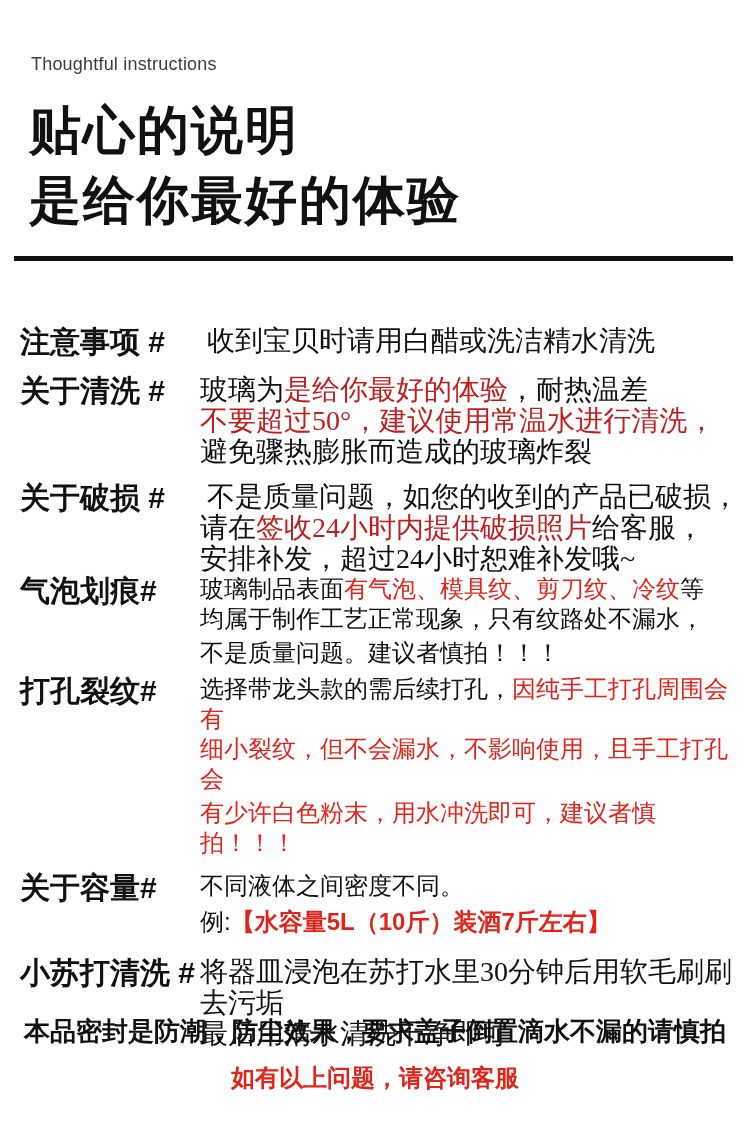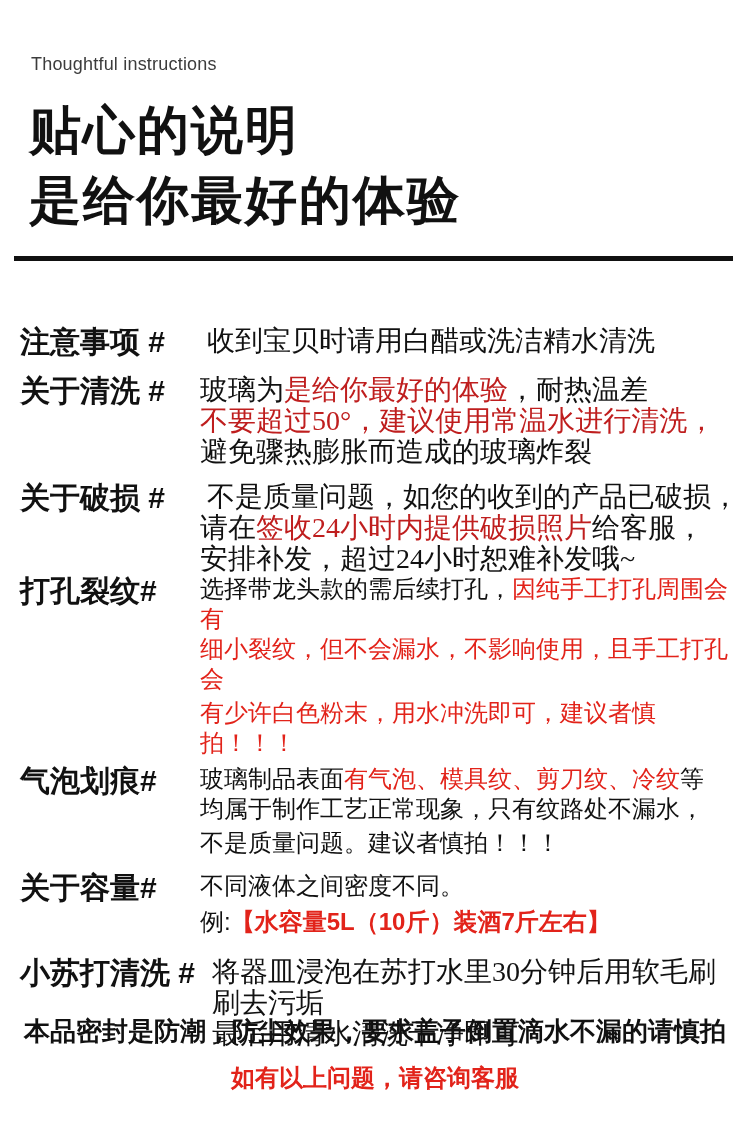--- a/index.html
+++ b/index.html
@@ -31,21 +31,21 @@
     background:var(--text);border:none;margin:0;
   }
   .sections{position:absolute;left:0;top:325px;width:750px;}
   .section{display:flex;align-items:flex-start;justify-content:space-between;}
   .section:nth-of-type(1){margin-bottom:15px;}
   .section:nth-of-type(2){margin-bottom:14px;}
   .section:nth-of-type(3){}
   .section:nth-of-type(4){margin-bottom:6px;}
   .section:nth-of-type(5){margin-bottom:13px;}
   .section:nth-of-type(6){margin-bottom:19px;}
-  .section:nth-of-type(7){margin-bottom:0;gap:12px;}
+  .section:nth-of-type(7){margin-bottom:0;}
   .label{
     width:200px;box-sizing:border-box;padding-left:20px;
     font-weight:800;font-size:30px;line-height:34px;
     white-space:nowrap;letter-spacing:0px;
   }
   .content{flex:1;padding-right:8px;}
   .line{font-size:24px;line-height:30px;white-space:pre-wrap;}
   .section.serif .line{
     font-family:Liberation Serif, serif;
     font-size:28px;line-height:31px;
@@ -89,33 +89,33 @@
   </div>
       <div class="section serif">
     <div class="label">关于破损 #</div>
     <div class="content">
           <div class="line"><span> 不是质量问题，如您的收到的产品已破损，</span></div>
           <div class="line"><span>请在</span><span class="red">签收24小时内提供破损照片</span><span>给客服，</span></div>
           <div class="line"><span>安排补发，超过24小时恕难补发哦~</span></div>
         </div>
   </div>
       <div class="section sans">
+    <div class="label">气泡划痕#</div>
+    <div class="content">
+          <div class="line"><span>玻璃制品表面</span><span class="red">有气泡、模具纹、剪刀纹、冷纹</span><span>等</span></div>
+          <div class="line"><span>均属于制作工艺正常现象，只有纹路处不漏水，</span></div>
+          <div class="line" style="margin-top: 4px;"><span>不是质量问题。建议者慎拍！！！</span></div>
+        </div>
+  </div>
+      <div class="section sans">
     <div class="label">打孔裂纹#</div>
     <div class="content">
           <div class="line"><span>选择带龙头款的需后续打孔，</span><span class="red">因纯手工打孔周围会有</span></div>
           <div class="line"><span class="red">细小裂纹，但不会漏水，不影响使用，且手工打孔会</span></div>
           <div class="line" style="margin-top: 4px;"><span class="red">有少许白色粉末，用水冲洗即可，建议者慎拍！！！</span></div>
-        </div>
-  </div>
-      <div class="section sans">
-    <div class="label">气泡划痕#</div>
-    <div class="content">
-          <div class="line"><span>玻璃制品表面</span><span class="red">有气泡、模具纹、剪刀纹、冷纹</span><span>等</span></div>
-          <div class="line"><span>均属于制作工艺正常现象，只有纹路处不漏水，</span></div>
-          <div class="line" style="margin-top: 4px;"><span>不是质量问题。建议者慎拍！！！</span></div>
         </div>
   </div>
       <div class="section sans">
     <div class="label">关于容量#</div>
     <div class="content">
           <div class="line"><span>不同液体之间密度不同。</span></div>
           <div class="line" style="margin-top: 6px;"><span>例:</span><span class="red bold">【水容量5L（10斤）装酒7斤左右】</span></div>
         </div>
   </div>
       <div class="section serif">

